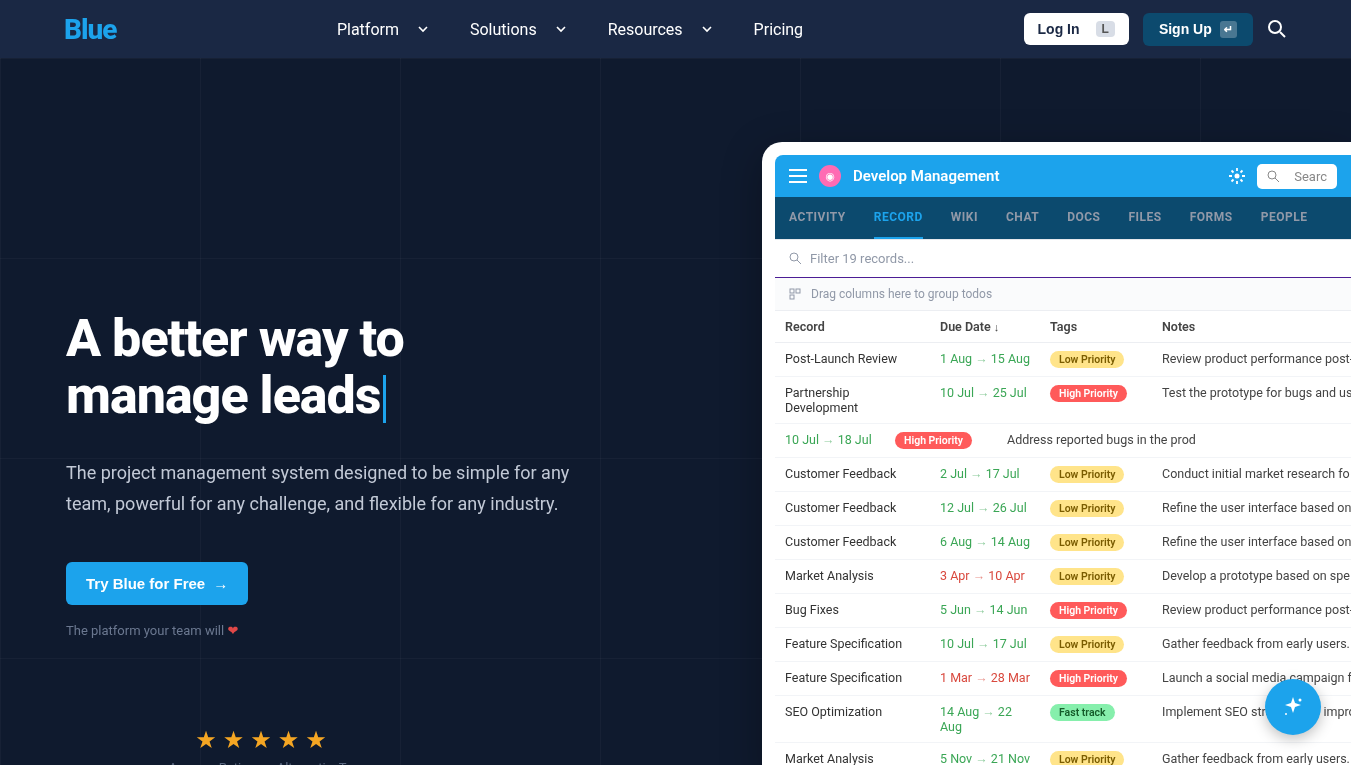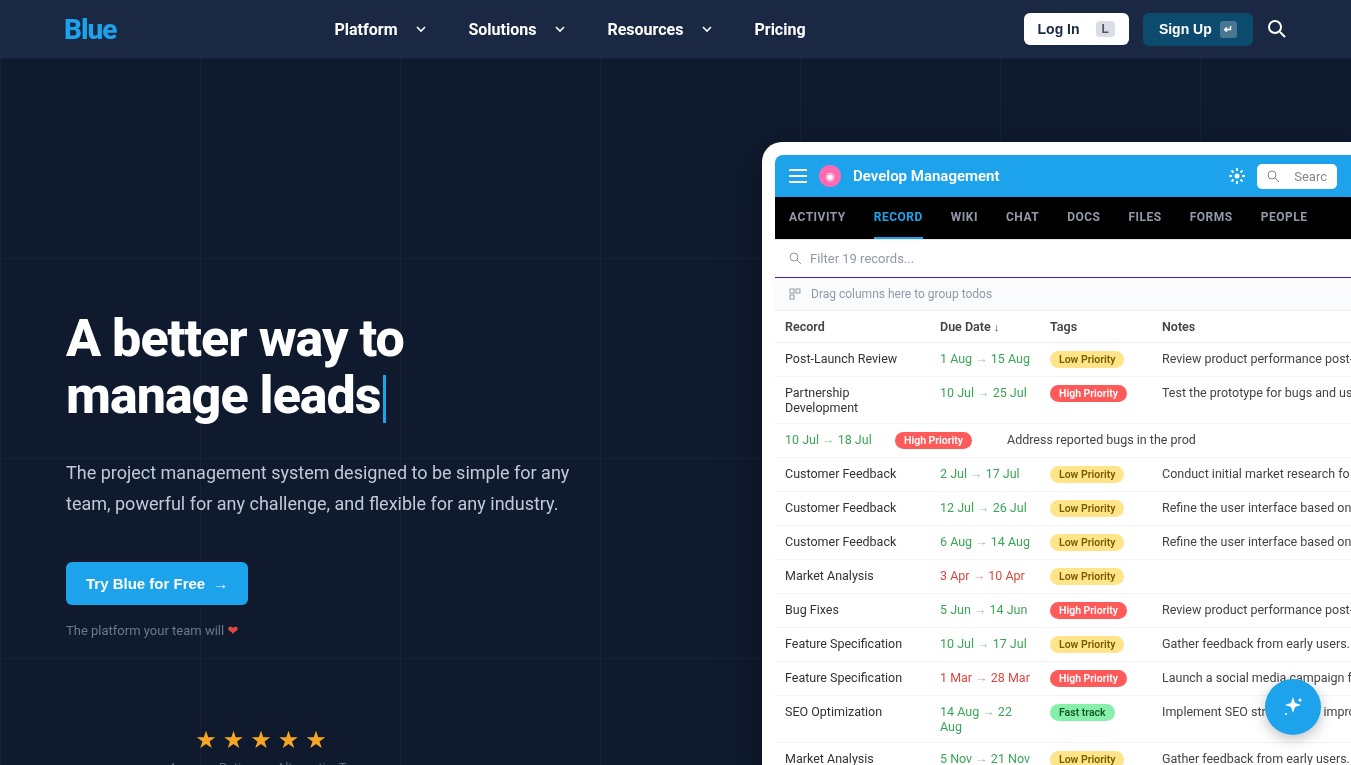--- a/index.html
+++ b/index.html
@@ -5,21 +5,21 @@
 * { margin:0; padding:0; box-sizing:border-box; }
 body { font-family:-apple-system,BlinkMacSystemFont,"Segoe UI",Roboto,sans-serif; background:#0f1a2e; overflow:hidden; width:1351px; height:765px; position:relative; }
 
 
 .bg-grid { position:absolute; top:58px; left:0; right:0; bottom:0; background-image:linear-gradient(rgba(255,255,255,.03) 1px,transparent 1px),linear-gradient(90deg,rgba(255,255,255,.03) 1px,transparent 1px); background-size:200px 200px; }
 
 
 .nav { height:58px; background:#1a2844; display:flex; align-items:center; padding:0 64px; gap:6px; position:relative; z-index:10; }
 .logo { font-size:28px; font-weight:800; color:#1ca3ec; letter-spacing:-1px; }
 .nav-center { display:flex; gap:42px; margin-left:auto; margin-right:auto; }
-.nav-item { color:#fff; font-weight:700; font-size:16px; display:flex; align-items:center; gap:19px; cursor:pointer; }
+.nav-item { color:#fff; font-weight:400; font-size:16px; display:flex; align-items:center; gap:19px; cursor:pointer; }
 .chev { width:10px; height:10px; }
 .nav-right { display:flex; align-items:center; gap:14px; }
 .btn-login { background:#fff; color:#1a2844; border:none; border-radius:6px; padding:8px 14px; font-weight:600; font-size:14px; display:flex; align-items:center; gap:16px; cursor:pointer; }
 .kbd { background:#d8dde6; color:#555; padding:1px 6px; border-radius:4px; font-size:12px; font-weight:700; }
 .btn-signup { background:#0c4a6e; color:#fff; border:none; border-radius:6px; padding:8px 16px; font-weight:600; font-size:14px; display:flex; align-items:center; gap:8px; cursor:pointer; }
 .enter-icon { background:rgba(255,255,255,.25); padding:2px 4px; border-radius:3px; font-size:11px; }
 .search-top { color:#fff; cursor:pointer; }
 
 
 .hero { position:absolute; left:66px; top:310px; z-index:5; }
@@ -34,21 +34,21 @@
 
 
 .app { position:absolute; right:0; top:142px; width:589px; background:#fff; border-radius:20px 0 0 0; overflow:hidden; box-shadow:0 10px 40px rgba(0,0,0,.3); z-index:5; padding:13px 0 0 13px; }
 .app-hdr { background:#1ca3ec; height:42px; display:flex; align-items:center; padding:0 14px; gap:12px; border-radius:8px 0 0 0; }
 .ham { color:#fff; cursor:pointer; }
 .app-icon { width:22px; height:22px; background:#ff6bb3; border-radius:50%; display:flex; align-items:center; justify-content:center; color:#fff; font-size:11px; }
 .app-title { color:#fff; font-weight:600; font-size:15px; flex:1; }
 .gear { color:#fff; cursor:pointer; }
 .search-box { background:#fff; border-radius:5px; padding:5px 10px; display:flex; align-items:center; gap:14px; color:#888; font-size:13px; margin-left:auto; min-width:56px; }
 
-.tabs { display:flex; padding:0 14px; border-bottom:1px solid #e6e8ec; gap:28px; background:#000000; }
+.tabs { display:flex; padding:0 14px; border-bottom:1px solid #e6e8ec; gap:28px; background:#0c4a6e; }
 .tab { padding:13px 0; font-size:12px; font-weight:700; letter-spacing:.5px; color:#9199a8; cursor:pointer; }
 .tab.active { color:#1ca3ec; border-bottom:2px solid #1ca3ec; }
 
 .filter-row { padding:11px 14px; display:flex; align-items:center; gap:8px; color:#9199a8; font-size:13px; border-bottom:1px solid #4c1d95; }
 .filter-row svg { width:13px; height:13px; }
 .group-row { padding:9px 14px; display:flex; align-items:center; gap:10px; color:#9199a8; font-size:12px; background:#fafbfc; border-bottom:1px solid #eceef2; }
 
 .table { font-size:12.5px; }
 .thead { display:flex; background:#fff; border-bottom:1px solid #eceef2; font-weight:600; color:#444; }
 .th,.td { padding:8px 10px; }
@@ -219,20 +219,21 @@
         <div class="tr">
           <div class="td col-rec">Customer Feedback</div>
           <div class="td col-due due-g">6 Aug <span class="arrow-due">→</span> 14 Aug</div>
           <div class="td col-tag"><span class="tag-pill tag-low">Low Priority</span></div>
           <div class="td col-note">Refine the user interface based on</div>
         </div>
         <div class="tr">
           <div class="td col-rec">Market Analysis</div>
           <div class="td col-due due-r">3 Apr <span class="arrow-due">→</span> 10 Apr</div>
           <div class="td col-tag"><span class="tag-pill tag-low">Low Priority</span></div>
+          <div class="td col-note">Develop a prototype based on spe</div>
         </div>
         <div class="tr">
           <div class="td col-rec">Bug Fixes</div>
           <div class="td col-due due-g">5 Jun <span class="arrow-due">→</span> 14 Jun</div>
           <div class="td col-tag"><span class="tag-pill tag-high">High Priority</span></div>
           <div class="td col-note">Review product performance post-</div>
         </div>
         <div class="tr">
           <div class="td col-rec">Feature Specification</div>
           <div class="td col-due due-g">10 Jul <span class="arrow-due">→</span> 17 Jul</div>

